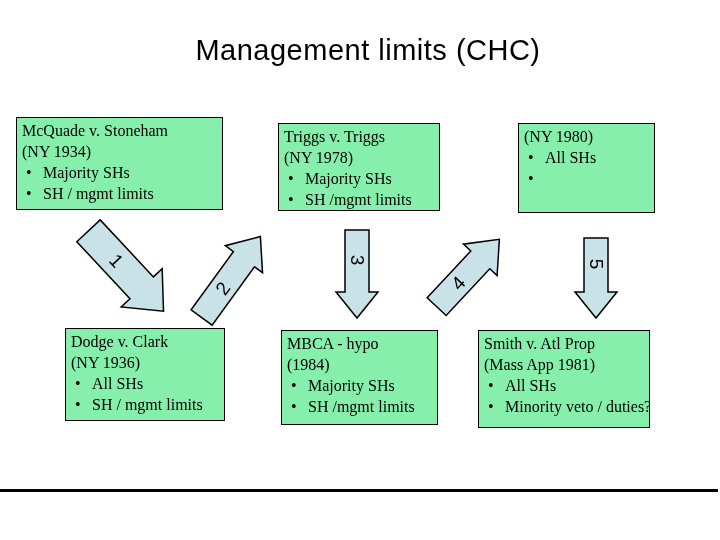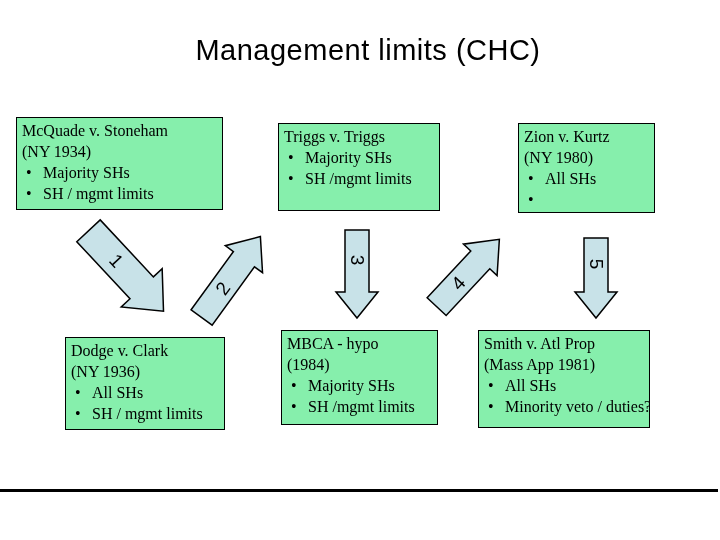--- a/index.html
+++ b/index.html
@@ -79,32 +79,32 @@
       <span>Majority SHs</span>
     </div>
     <div class="bullet-row">
       <span class="bullet-marker">•</span>
       <span>SH / mgmt limits</span>
     </div>
   </div>
 
   <div class="box" style="left:278px; top:123px; width:162px; height:88px;">
     <div>Triggs v. Triggs</div>
+    <div>(NY 1978)</div>
     <div class="bullet-row">
       <span class="bullet-marker">•</span>
       <span>Majority SHs</span>
     </div>
     <div class="bullet-row">
       <span class="bullet-marker">•</span>
       <span>SH /mgmt limits</span>
     </div>
   </div>
 
   <div class="box" style="left:518px; top:123px; width:137px; height:90px;">
-    <div>Zion v. Kurtz</div>
     <div>(NY 1980)</div>
     <div class="bullet-row">
       <span class="bullet-marker">•</span>
       <span>All SHs</span>
     </div>
     <div class="bullet-row">
       <span class="bullet-marker">•</span>
     </div>
   </div>
 
@@ -124,21 +124,21 @@
     <g transform="translate(468,273) rotate(-47)">
       <polygon points="-46,-13 18,-13 18,-23 46,0 18,23 18,13 -46,13" stroke="#000000" stroke-width="1.5" fill="#c8e2e8"></polygon>
       <text class="arrow-num" x="-14" y="0">4</text>
     </g>
     <g transform="translate(596,278) rotate(90)">
       <polygon points="-40,-12 14,-12 14,-21 40,0 14,21 14,12 -40,12" stroke="#000000" stroke-width="1.5" fill="#c8e2e8"></polygon>
       <text class="arrow-num" x="-14" y="0">5</text>
     </g>
   </svg>
 
-  <div class="box" style="left:65px; top:337px; width:160px; height:93px;">
+  <div class="box" style="left:65px; top:328px; width:160px; height:93px;">
     <div>Dodge v. Clark</div>
     <div>(NY 1936)</div>
     <div class="bullet-row">
       <span class="bullet-marker">•</span>
       <span>All SHs</span>
     </div>
     <div class="bullet-row">
       <span class="bullet-marker">•</span>
       <span>SH / mgmt limits</span>
     </div>

